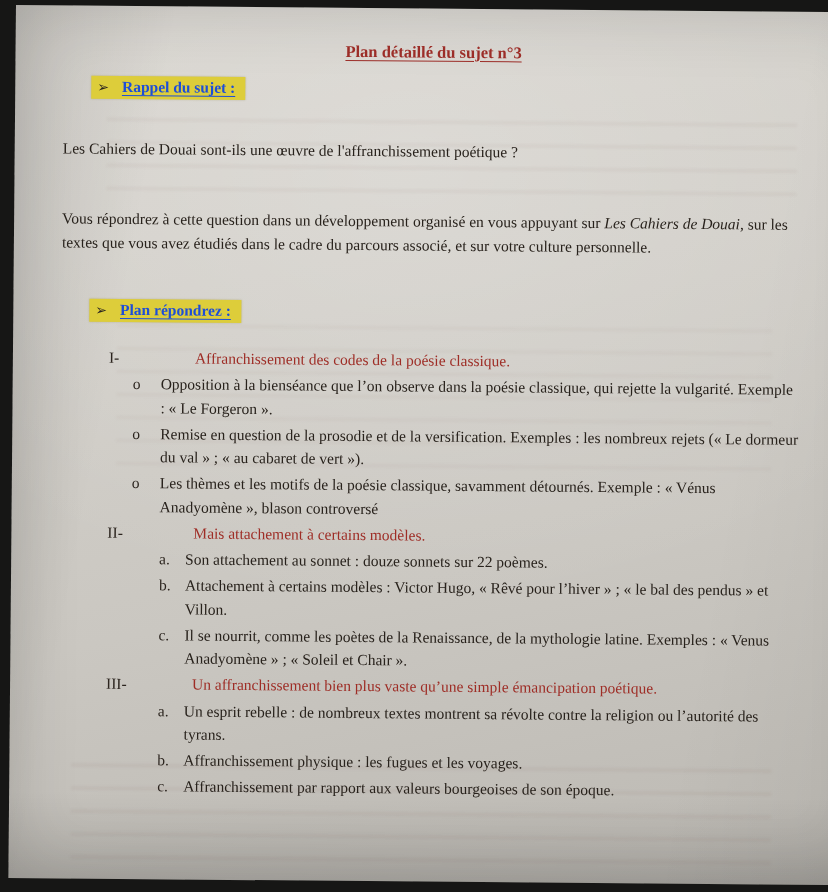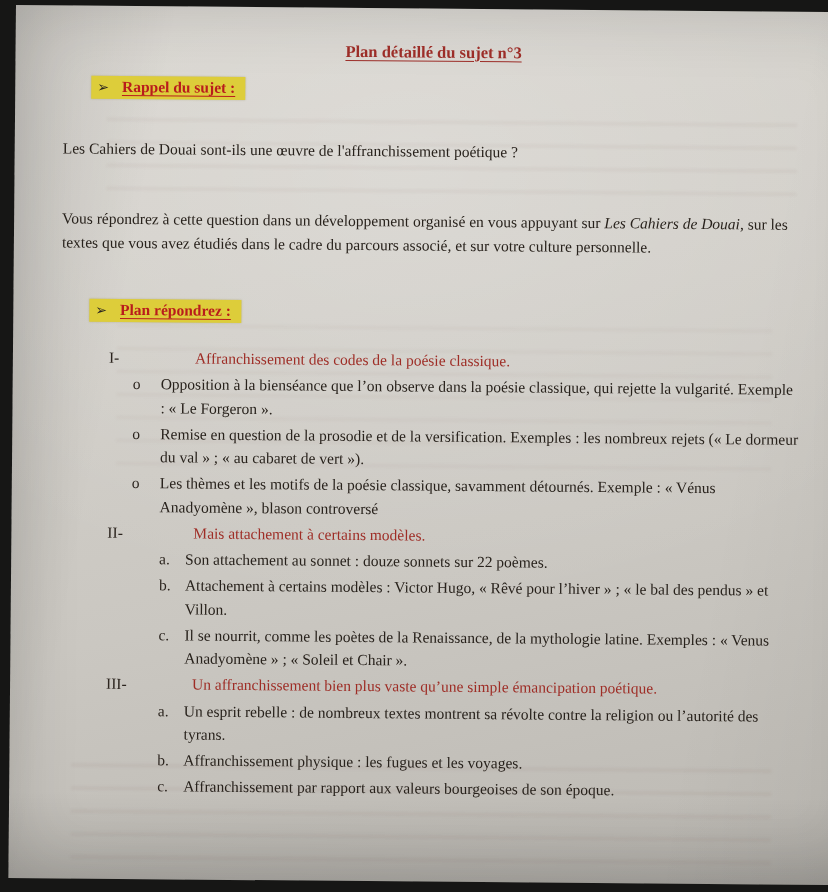--- a/index.html
+++ b/index.html
@@ -52,21 +52,21 @@
   .hl-row { margin-left:28px; }
   .hl-row.rappel { margin-top:16px; }
   .hl-row.plan   { margin-top:44px; }
   .highlight {
     display:inline-block; background:#ddcd3a;
     padding:2px 10px 3px 6px;
     box-shadow:0 0 2px rgba(120,110,20,0.35);
   }
   .arrow { color:#2c2620; font-size:14px; margin-right:9px; }
   .hl-label {
-    color:#b91c1c; font-size:15.5px; font-weight:bold;
+    color:#1d4ed8; font-size:15.5px; font-weight:bold;
     text-decoration:underline; text-underline-offset:3px;
   }
 
   .para {
     color:#28221c; font-size:15.5px; line-height:1.55; margin:0;
   }
   .para.question { margin-top:38px; }
   .para.consigne { margin-top:46px; }
   .para em { font-style:italic; }
 

